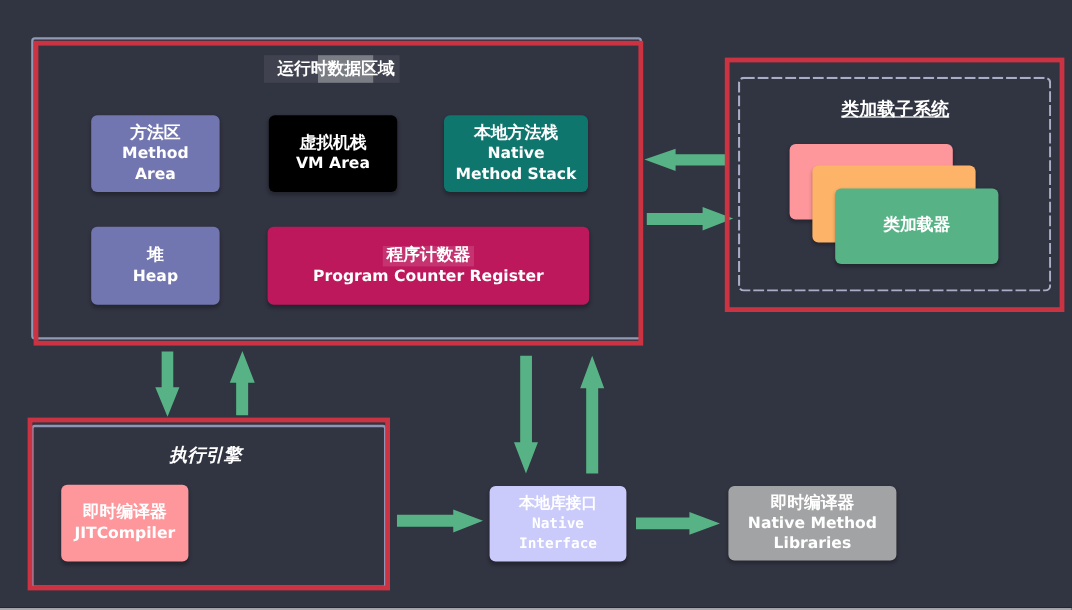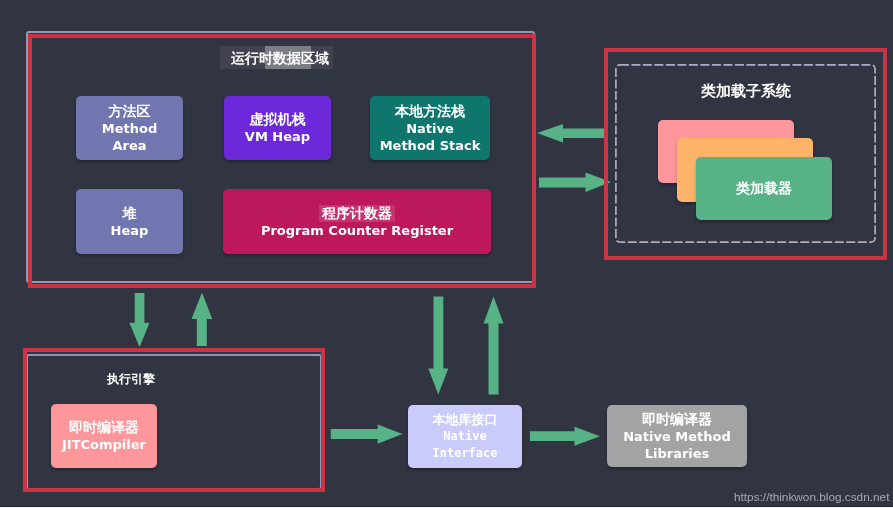--- a/index.html
+++ b/index.html
@@ -46,23 +46,23 @@
   <div class="abs" style="left:220px; top:46px; width:113px; height:23px; background:rgba(255,255,255,0.075);"></div>
   <div class="abs" style="left:265px; top:46px; width:46px; height:23px; background:rgba(255,255,255,0.31);"></div>
   <div class="abs node" style="left:76px; top:96px; width:107px; height:64px; background:#7276b0; font-size:13px;">
     <span class="ln cn">方法区</span>
     <span class="ln">Method</span>
     <span class="ln">Area</span>
   </div>
 
   <div class="abs section-title" style="left:223px; top:47px; width:114px; height:23px; font-size:14px; line-height:23px; text-align:center;">运行时数据区域</div>
 
-  <div class="abs node" style="left:224px; top:96px; width:107px; height:64px; background:#6d28d9; font-size:13px;">
+  <div class="abs node" style="left:224px; top:96px; width:107px; height:64px; background:#000000; font-size:13px;">
     <span class="ln cn">虚拟机栈</span>
-    <span class="ln">VM Heap</span>
+    <span class="ln">VM Area</span>
   </div>
 
   <div class="abs node" style="left:370px; top:96px; width:120px; height:64px; background:#0f766e; font-size:13px;">
     <span class="ln cn">本地方法栈</span>
     <span class="ln">Native</span>
     <span class="ln">Method Stack</span>
   </div>
 
   <div class="abs node" style="left:76px; top:189px; width:107px; height:65px; background:#7276b0; font-size:13px;">
     <span class="ln cn">堆</span>
@@ -71,31 +71,31 @@
 
   <div class="abs node" style="left:223px; top:189px; width:268px; height:65px; background:#be185d; font-size:13px;">
     <span class="ln cn hl">程序计数器</span>
     <span class="ln">Program Counter Register</span>
   </div>
 
   <div class="abs red-frame" style="left:604px; top:48px; width:283px; height:212px;"></div>
   <svg class="abs" style="left:614.5px; top:63.5px; width:261px; height:179px;" viewBox="0 0 261 179">
     <rect x="0.9" y="0.9" width="259.2" height="177.2" rx="4" ry="4" fill="none" stroke="#a9aec6" stroke-width="1.7" stroke-dasharray="9 2.5"></rect>
   </svg>
-  <div class="abs section-title" style="left:682px; top:81px; width:128px; height:21px; font-size:15px; line-height:21px; text-align:center;">类加载子系统</div>
+  <div class="abs section-title" style="left:682px; top:81px; width:128px; height:21px; font-size:15px; line-height:21px; text-align:center;text-decoration:underline;">类加载子系统</div>
 
   <div class="abs" style="left:658px; top:120px; width:136px; height:63px; background:#fd979c; border-radius:5px; box-shadow:0 2px 3px rgba(0,0,0,0.28);"></div>
   <div class="abs" style="left:677px; top:138px; width:136px; height:64px; background:#fdb468; border-radius:5px; box-shadow:0 2px 3px rgba(0,0,0,0.28);"></div>
   <div class="abs node" style="left:696px; top:157px; width:136px; height:63px; background:#57b386; border-radius:5px; font-size:13px;">
     <span class="ln cn">类加载器</span>
   </div>
 
   <div class="abs red-frame" style="left:23px; top:348px; width:302px; height:144px;"></div>
   <div class="abs" style="left:26px; top:354px; width:296px; height:136px; border:2px solid #9095b5; border-radius:3px;"></div>
-  <div class="abs section-title" style="left:107px; top:369px; width:128px; height:21px; font-size:12px; line-height:21px; ">执行引擎</div>
+  <div class="abs section-title" style="left:107px; top:369px; width:128px; height:21px; font-size:15px; line-height:21px; text-align:center;font-style:italic;">执行引擎</div>
 
   <div class="abs node" style="left:51px; top:404px; width:106px; height:64px; background:#fd979c; font-size:13px;">
     <span class="ln cn">即时编译器</span>
     <span class="ln">JITCompiler</span>
   </div>
 
   <div class="abs node mono-node" style="left:408px; top:405px; width:114px; height:63px; background:#cacbfa; font-size:12px;">
     <span class="ln cn">本地库接口</span>
     <span class="ln">Native</span>
     <span class="ln">Interface</span>
@@ -121,17 +121,16 @@
       <path d="M438.3 394.5 L428.3 368.5 L433.5 368.5 L433.5 296.5 L443.3 296.5 L443.3 368.5 L448.3 368.5 Z"></path>
 
       <path d="M493.5 296.5 L483.5 323.5 L488.5 323.5 L488.5 394.5 L498.5 394.5 L498.5 323.5 L503.5 323.5 Z"></path>
 
       <path d="M402.5 434 L377.7 424.5 L377.7 429 L330.8 429 L330.8 439 L377.7 439 L377.7 443.8 Z"></path>
 
       <path d="M600 436.2 L574.5 426.7 L574.5 431.2 L530 431.2 L530 441 L574.5 441 L574.5 445.7 Z"></path>
     </g>
   </svg>
 
-  <div class="abs watermark" style="left:734px; top:491px; font-size:11.8px; line-height:13px; font-family:&quot;Liberation Sans&quot;, sans-serif;">https://thinkwon.blog.csdn.net</div>
 
   <div class="abs" style="left:0; top:506px; width:893px; height:1px; background:#22242d;"></div>
   <div class="abs" style="left:0; top:507px; width:893px; height:1px; background:#f4f4f6;"></div>
 </div>
 
 </body></html>

